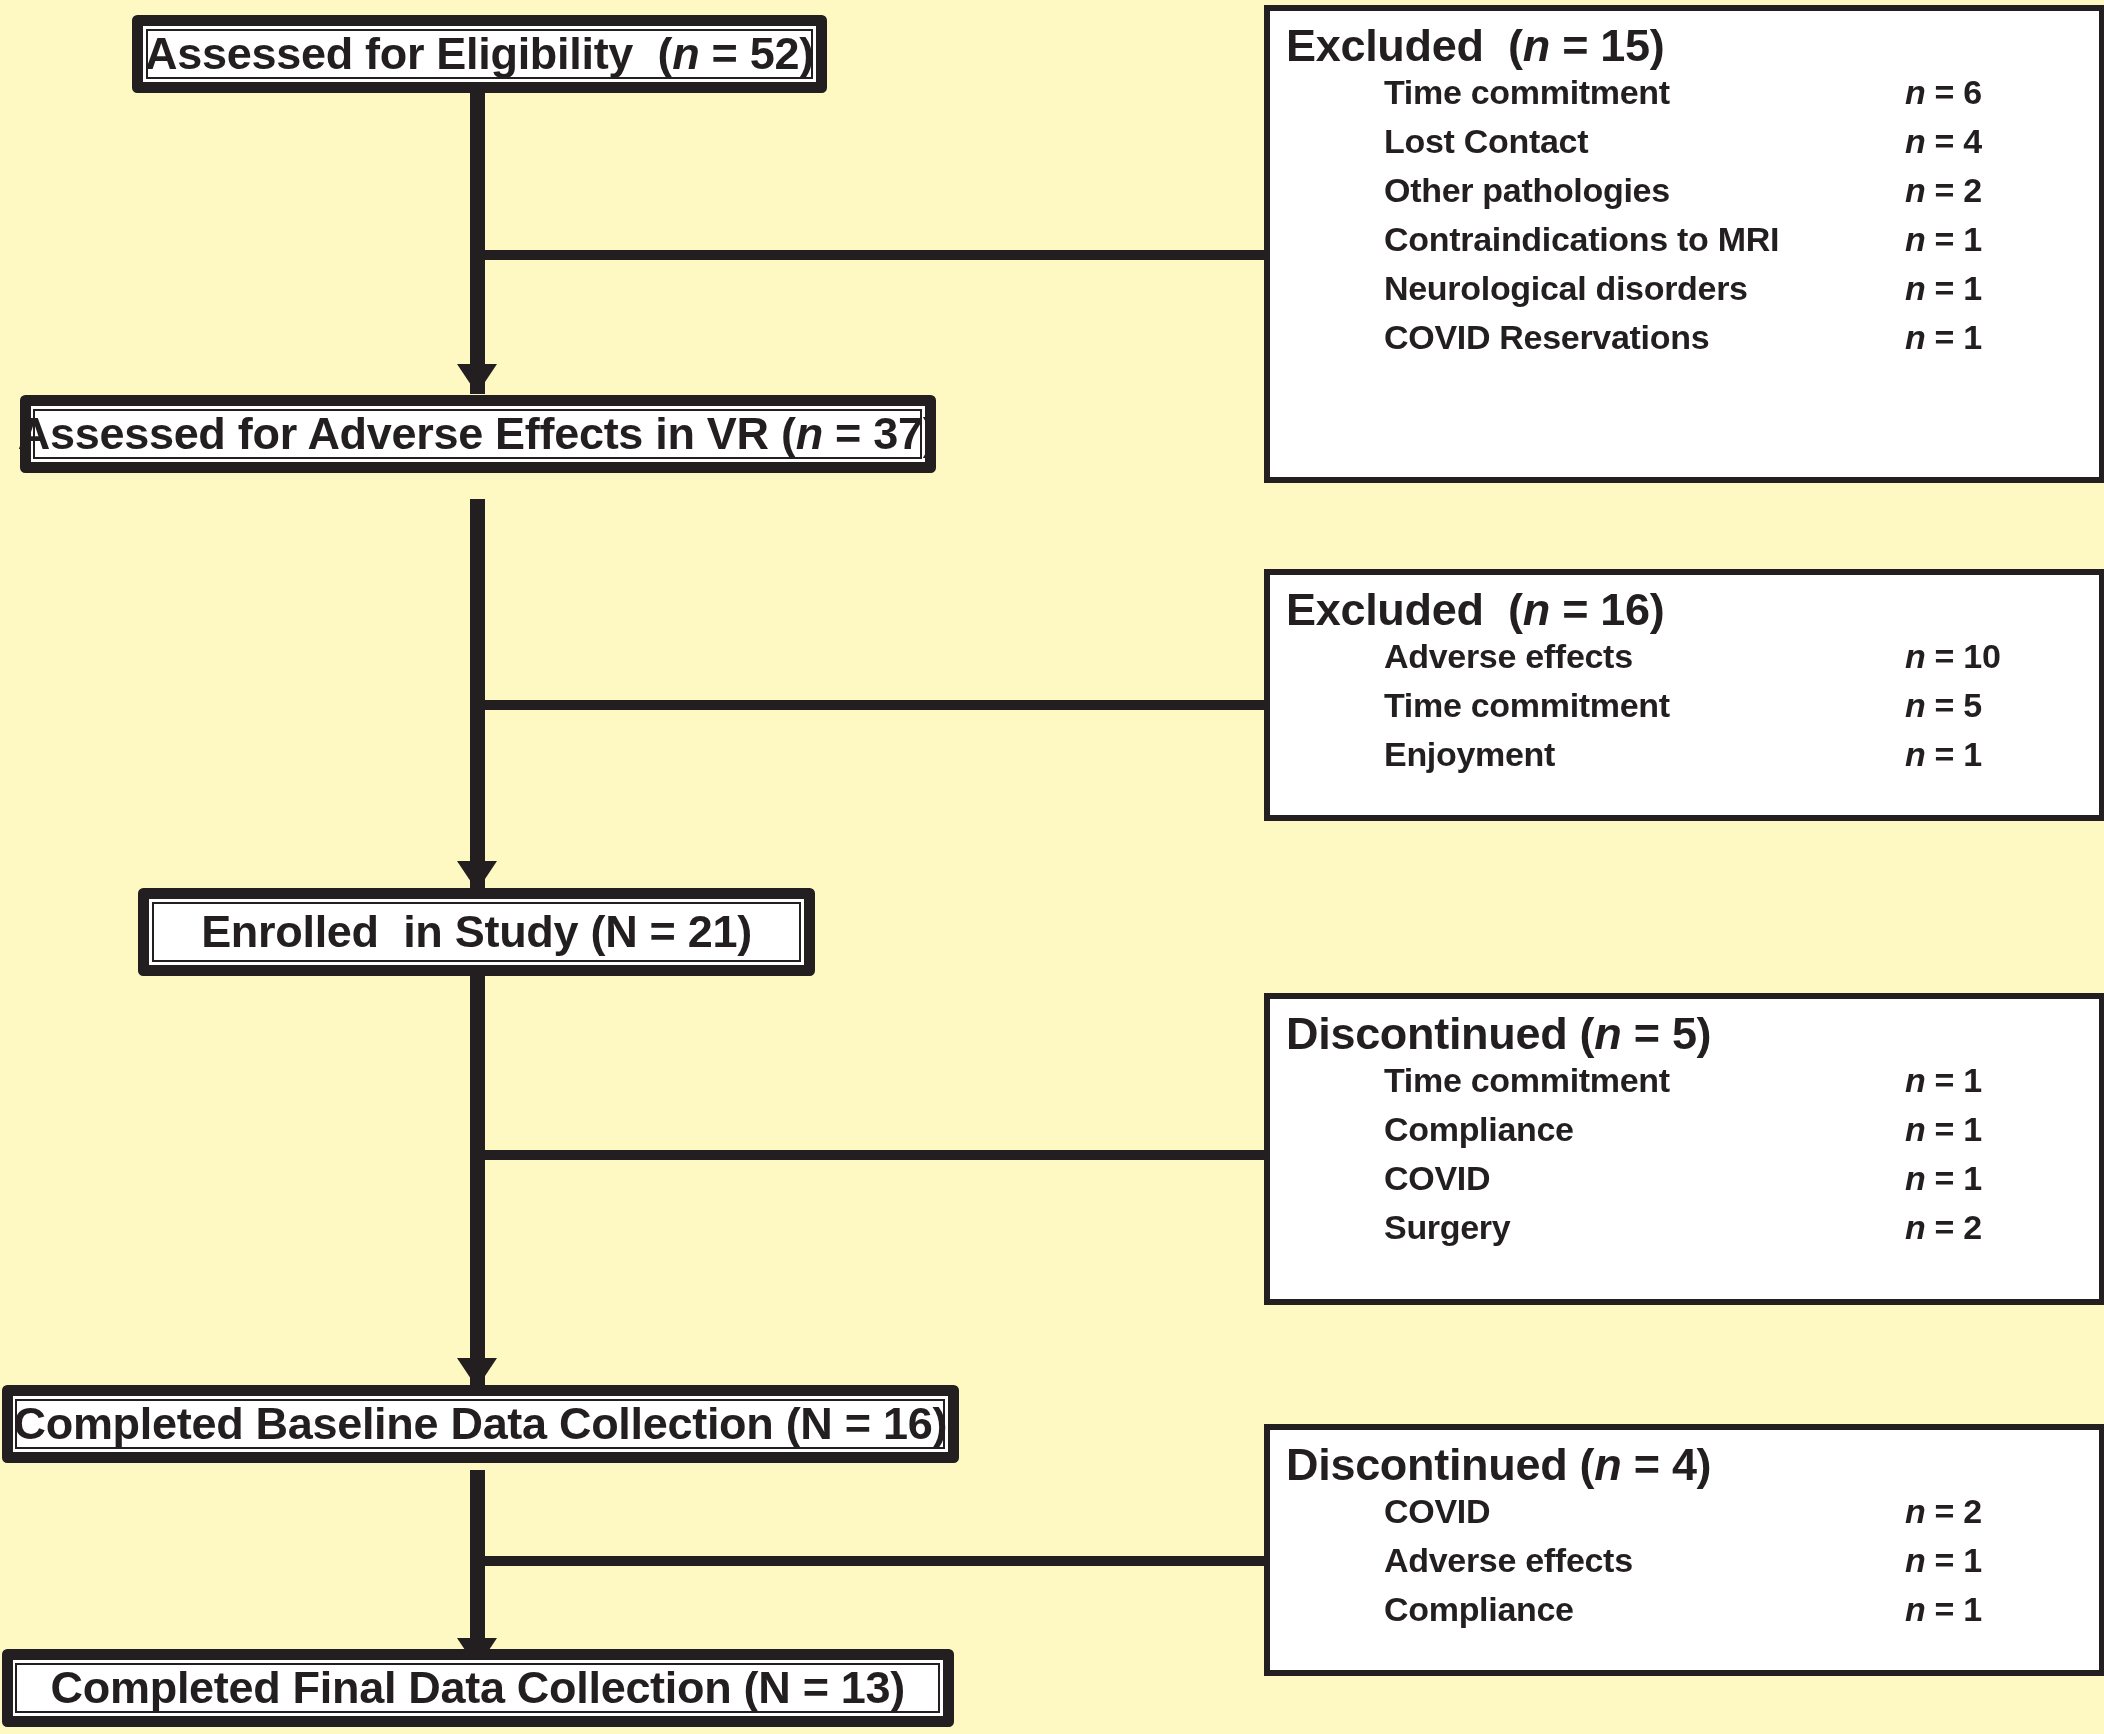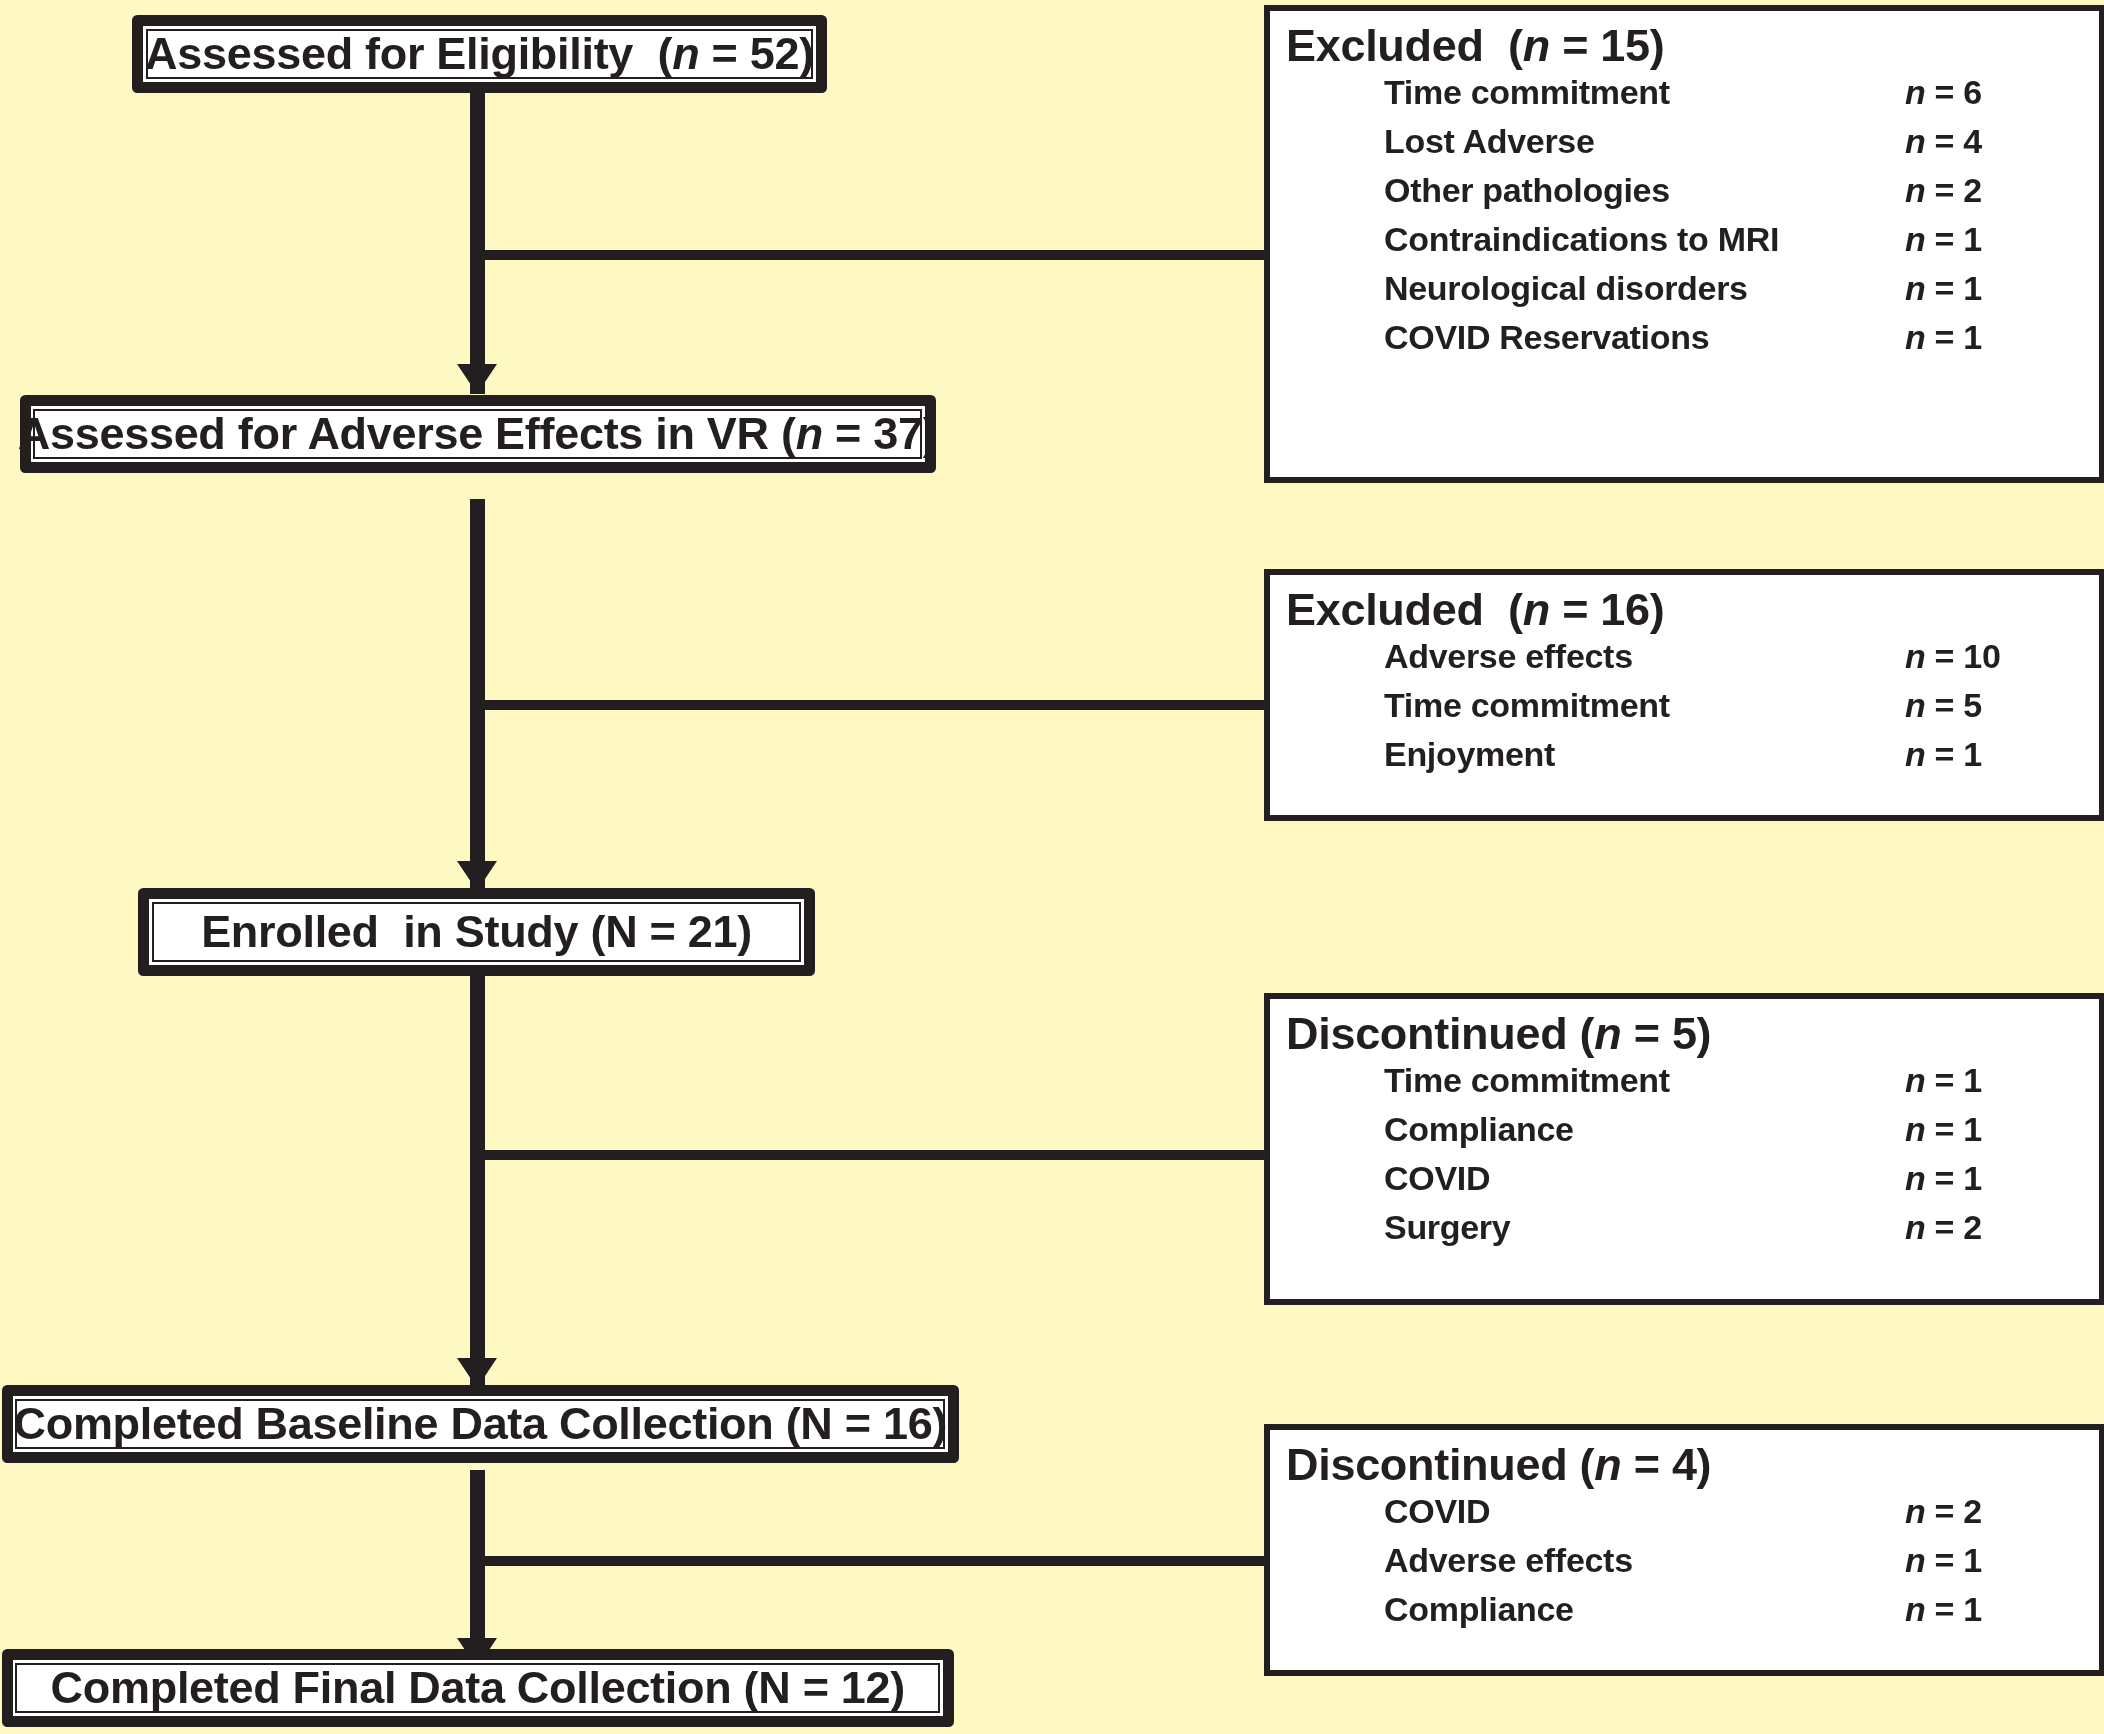--- a/index.html
+++ b/index.html
@@ -151,32 +151,32 @@
     <span class="boxlabel">Enrolled&nbsp; in Study (N = 21)</span>
   </div>
 
   <div class="flowbox" style="left:1.8px; top:1385px; width:957px; height:78px;">
     <span class="inner-rule"></span>
     <span class="boxlabel">Completed Baseline Data Collection (N = 16)</span>
   </div>
 
   <div class="flowbox" style="left:1.8px; top:1649px; width:952px; height:78px;">
     <span class="inner-rule"></span>
-    <span class="boxlabel">Completed Final Data Collection (N = 12)</span>
+    <span class="boxlabel">Completed Final Data Collection (N = 13)</span>
   </div>
 
   <div class="sidebox" style="left:1264px; top:4.5px; width:841px; height:478px;">
     <div class="side-head">Excluded&nbsp; (<i class="ital">n</i> = 15)</div>
     <div class="side-rows">
       <div class="side-row">
         <span class="rl">Time commitment</span>
         <span class="rn"><i class="ital">n</i> = 6</span>
       </div>
       <div class="side-row">
-        <span class="rl">Lost Adverse</span>
+        <span class="rl">Lost Contact</span>
         <span class="rn"><i class="ital">n</i> = 4</span>
       </div>
       <div class="side-row">
         <span class="rl">Other pathologies</span>
         <span class="rn"><i class="ital">n</i> = 2</span>
       </div>
       <div class="side-row">
         <span class="rl">Contraindications to MRI</span>
         <span class="rn"><i class="ital">n</i> = 1</span>
       </div>

